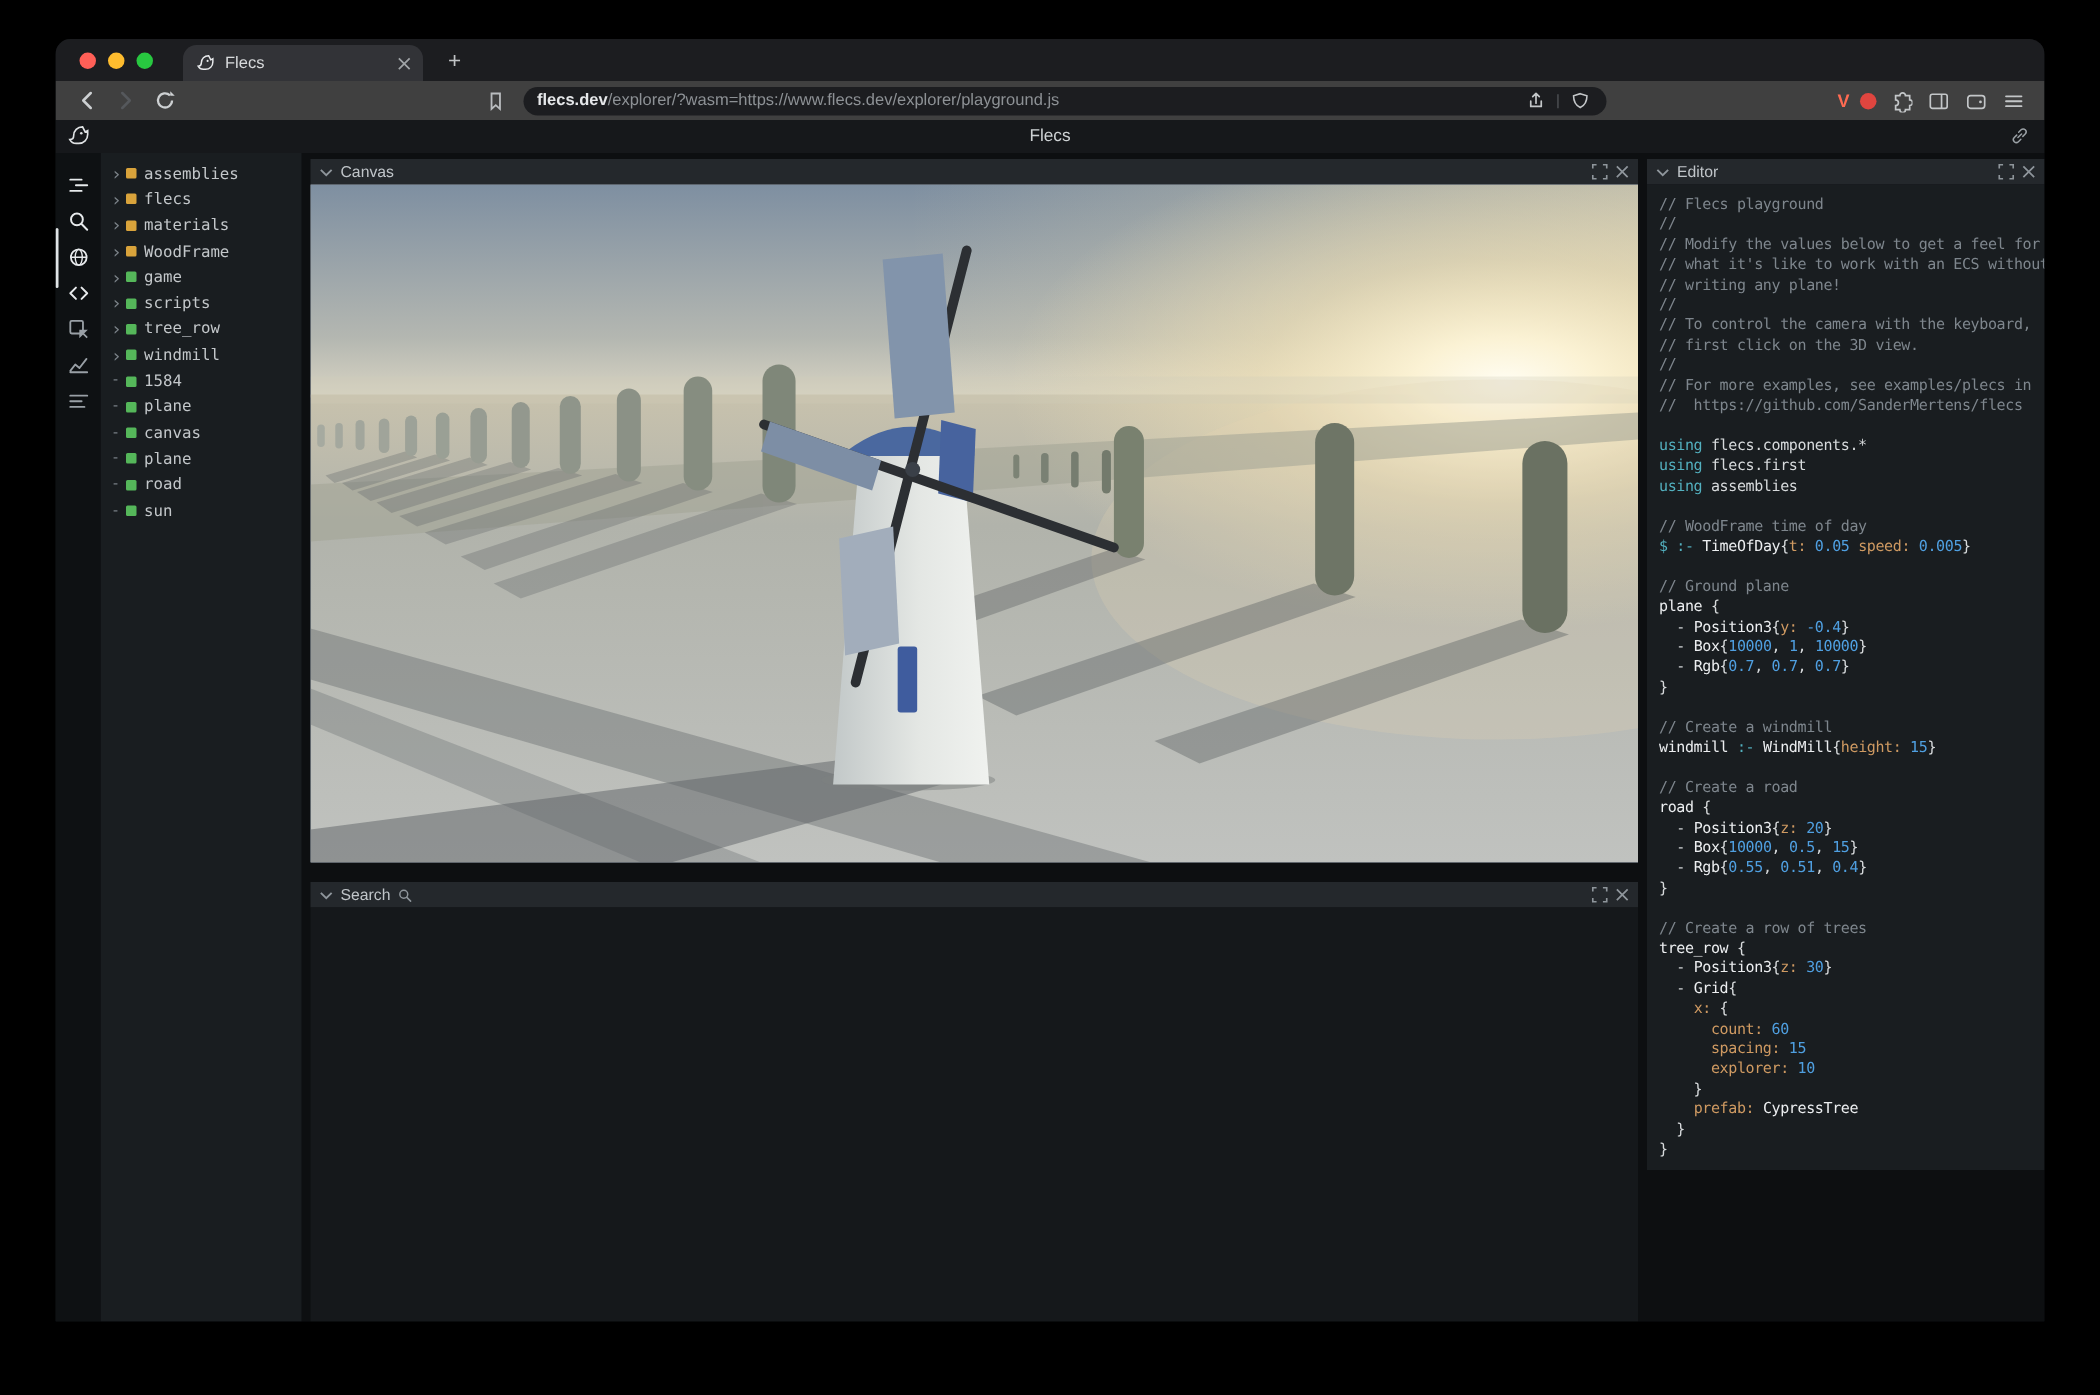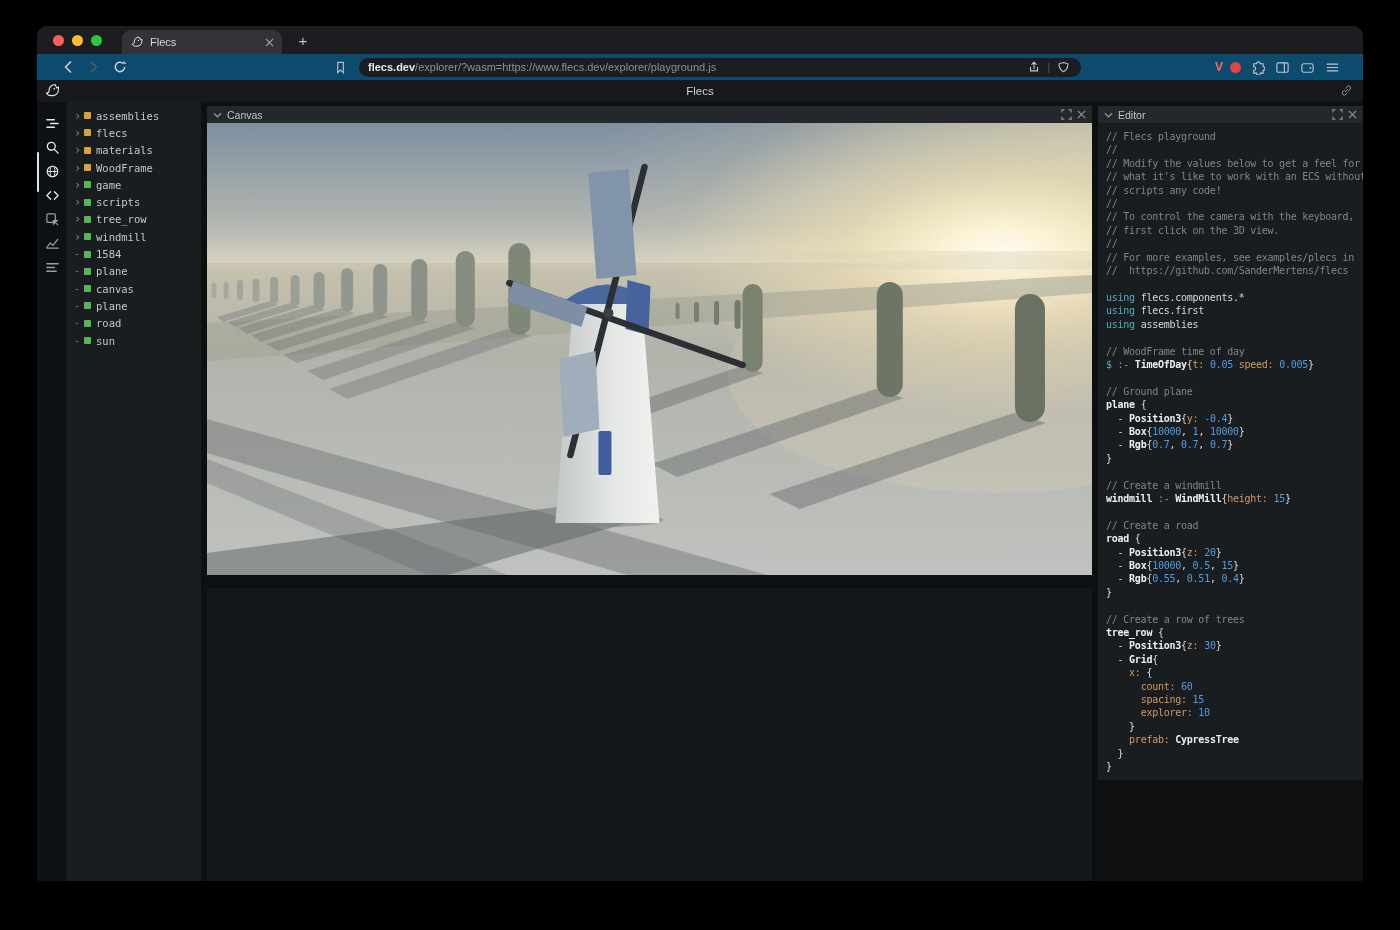--- a/index.html
+++ b/index.html
@@ -6,21 +6,21 @@
   html,body{width:1400px;height:930px;background:#000;font-family:"Liberation Sans",sans-serif;overflow:hidden}
   .window{position:absolute;left:37px;top:26px;width:1326px;height:855px;border-radius:10px 10px 0 0;overflow:hidden;background:#0d0f11}
 
   
   .tabstrip{height:28px;background:#1c1d20;display:flex;align-items:flex-end;padding-left:16px}
   .traffic{display:flex;gap:8px;margin-right:20px;align-self:center}
   .tl{width:11px;height:11px;border-radius:50%;display:inline-block}
   .tab{height:24px;width:160px;background:#323337;border-radius:9px 9px 0 0;display:flex;align-items:center;padding:0 8px;gap:6px;font-size:11px;color:#d8dadc}
   .tab-title{flex:1;white-space:nowrap;overflow:hidden}
   .newtab{align-self:center;margin-left:10px;color:#c0c3c5;font-size:15px;width:22px;height:22px;display:flex;align-items:center;justify-content:center}
-  .toolbar{height:26px;background:#0c4a6e;display:flex;align-items:center;padding:0 22px;gap:8px}
+  .toolbar{height:26px;background:#404040;display:flex;align-items:center;padding:0 12px;gap:8px}
   .tb-icon{width:18px;height:18px;display:flex;align-items:center;justify-content:center}
   .urlbar{width:722px;height:19px;background:#1c1d20;border-radius:10px;display:flex;align-items:center;padding:0 9px;font-size:11px;white-space:nowrap;overflow:hidden;margin-left:2px}
   .url-host{color:#e6e8ea;font-weight:bold}
   .url-rest{color:#8d9195}
   .urlbar .ph-spacer{flex:1}
   .url-sep{color:#55585c;margin:0 4px;font-size:10px}
   .tb-right{margin-left:auto;display:flex;align-items:center;gap:7px}
   .vpn{color:#ff6b52;font-weight:bold;font-size:12px}
   .reddot{width:11px;height:11px;border-radius:50%;background:#e0453f;display:inline-block}
 
@@ -51,21 +51,21 @@
   .searchpanel{margin-top:13px;display:flex;flex-direction:column;flex:1;min-height:0}
   .search-content{flex:1;background:#15181b}
 
   .editorcol{width:265px;display:flex;flex-direction:column;padding-top:4px}
   .editor-content{background:#191d20;padding:7px 0 6px 8px;overflow:hidden}
   .code-line{font-family:"DejaVu Sans Mono",monospace;font-size:10px;letter-spacing:-0.25px;line-height:13.4px;white-space:pre;color:#d7dadc}
   .tok-c{color:#7e868d}
   .tok-k{color:#53b0bf}
   .tok-n{color:#4f9fe0}
   .tok-p{color:#d7dadc}
-  .tok-b{color:#eceef0;font-weight:bold}
+  .tok-b{color:#eceef0;font-weight:normal}
   .tok-o{color:#cf9a62}
 
   svg.ic{display:block}
 </style>
 </head>
 <body>
 
 <div class="window">
 
   <div class="tabstrip">
@@ -407,20 +407,45 @@
             <path d="M437 44L363 332" stroke="#2c2f33" stroke-width="6.5" stroke-linecap="round"></path>
             <path d="M302 160L535 242" stroke="#2c2f33" stroke-width="6.5" stroke-linecap="round"></path>
             <polygon points="381,50 421,46 429,152 389,156" fill="#8294ab"></polygon>
             <polygon points="306,158 380,184 374,204 300,178" fill="#7d8ea5"></polygon>
             <polygon points="352,236 388,228 392,306 356,314" fill="#a2adbb"></polygon>
             <circle cx="401" cy="190" r="5" fill="#3a4048"></circle>
           </svg>
         </div>
 
         <div class="searchpanel">
+          <div class="panel-header">
+            <span class="ph-icon">
+              <svg class="ic" width="9" height="8" viewBox="0 0 10 8">
+                  <path d="M1 2l4 4 4-4" fill="none" stroke="#8e959b" stroke-width="1.4"></path>
+                </svg>
+            </span>
+            <span>Search</span>
+            <span class="ph-icon">
+              <svg class="ic" width="10" height="10" viewBox="0 0 16 16">
+                  <circle cx="6.7" cy="6.7" r="4.2" fill="none" stroke="#8e959b" stroke-width="1.6"></circle>
+                  <path d="M10 10l4 4" stroke="#8e959b" stroke-width="1.6" stroke-linecap="round"></path>
+                </svg>
+            </span>
+            <span class="ph-spacer"></span>
+            <span class="ph-icon">
+              <svg class="ic" width="11" height="11" viewBox="0 0 13 13">
+                  <path d="M1 4V1h3M9 1h3v3M12 9v3H9M4 12H1V9" fill="none" stroke="#8e959b" stroke-width="1.3"></path>
+                </svg>
+            </span>
+            <span class="ph-icon">
+              <svg class="ic" width="9" height="9" viewBox="0 0 10 10">
+                  <path d="M1 1l8 8M9 1l-8 8" stroke="#8e959b" stroke-width="1.3"></path>
+                </svg>
+            </span>
+          </div>
           <div class="search-content"></div>
         </div>
       </div>
 
       <div class="editorcol">
         <div class="panel-header">
           <span class="ph-icon">
             <svg class="ic" width="9" height="8" viewBox="0 0 10 8">
                 <path d="M1 2l4 4 4-4" fill="none" stroke="#8e959b" stroke-width="1.4"></path>
               </svg>
@@ -436,21 +461,21 @@
             <svg class="ic" width="9" height="9" viewBox="0 0 10 10">
                 <path d="M1 1l8 8M9 1l-8 8" stroke="#8e959b" stroke-width="1.3"></path>
               </svg>
           </span>
         </div>
         <div class="editor-content">
             <div class="code-line"><span class="tok-c">// Flecs playground</span></div>
             <div class="code-line"><span class="tok-c">//</span></div>
             <div class="code-line"><span class="tok-c">// Modify the values below to get a feel for</span></div>
             <div class="code-line"><span class="tok-c">// what it's like to work with an ECS without</span></div>
-            <div class="code-line"><span class="tok-c">// scripts any code!</span></div>
+            <div class="code-line"><span class="tok-c">// writing any plane!</span></div>
             <div class="code-line"><span class="tok-c">//</span></div>
             <div class="code-line"><span class="tok-c">// To control the camera with the keyboard,</span></div>
             <div class="code-line"><span class="tok-c">// first click on the 3D view.</span></div>
             <div class="code-line"><span class="tok-c">//</span></div>
             <div class="code-line"><span class="tok-c">// For more examples, see examples/plecs in</span></div>
             <div class="code-line"><span class="tok-c">//  https://github.com/SanderMertens/flecs</span></div>
             <div class="code-line"> </div>
             <div class="code-line"><span class="tok-k">using </span><span class="tok-p">flecs.components.*</span></div>
             <div class="code-line"><span class="tok-k">using </span><span class="tok-p">flecs.first</span></div>
             <div class="code-line"><span class="tok-k">using </span><span class="tok-p">assemblies</span></div>

